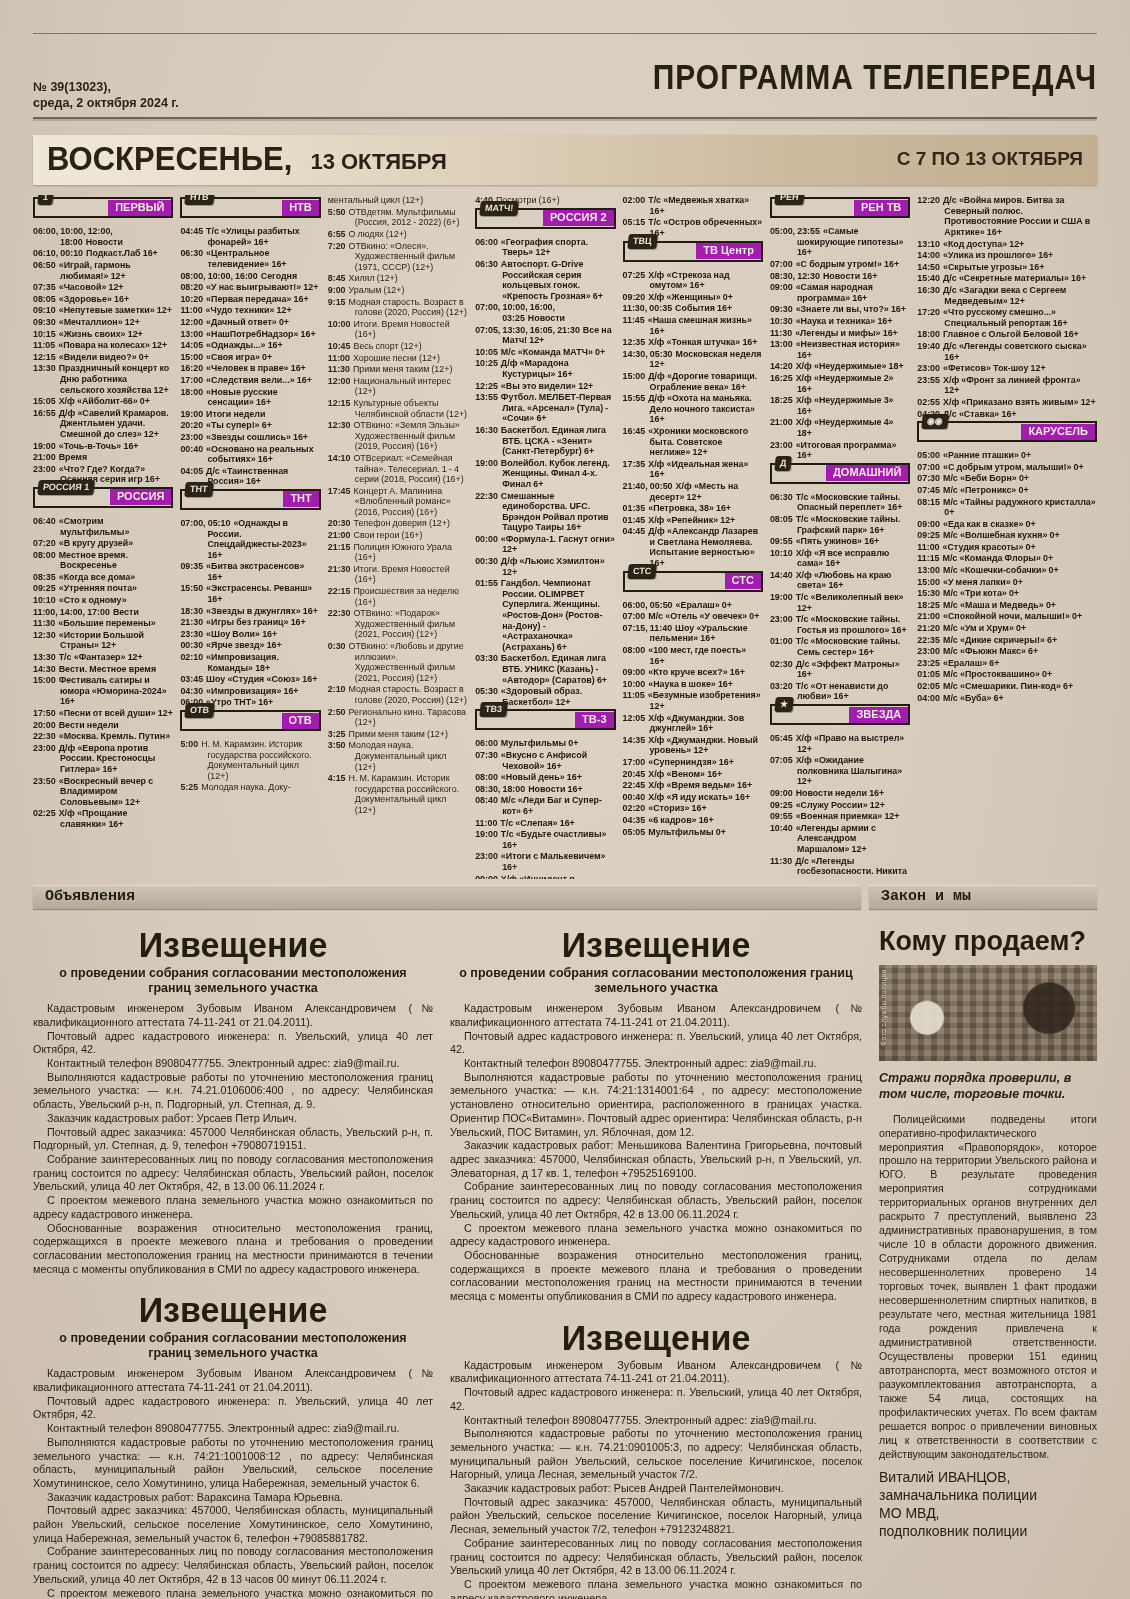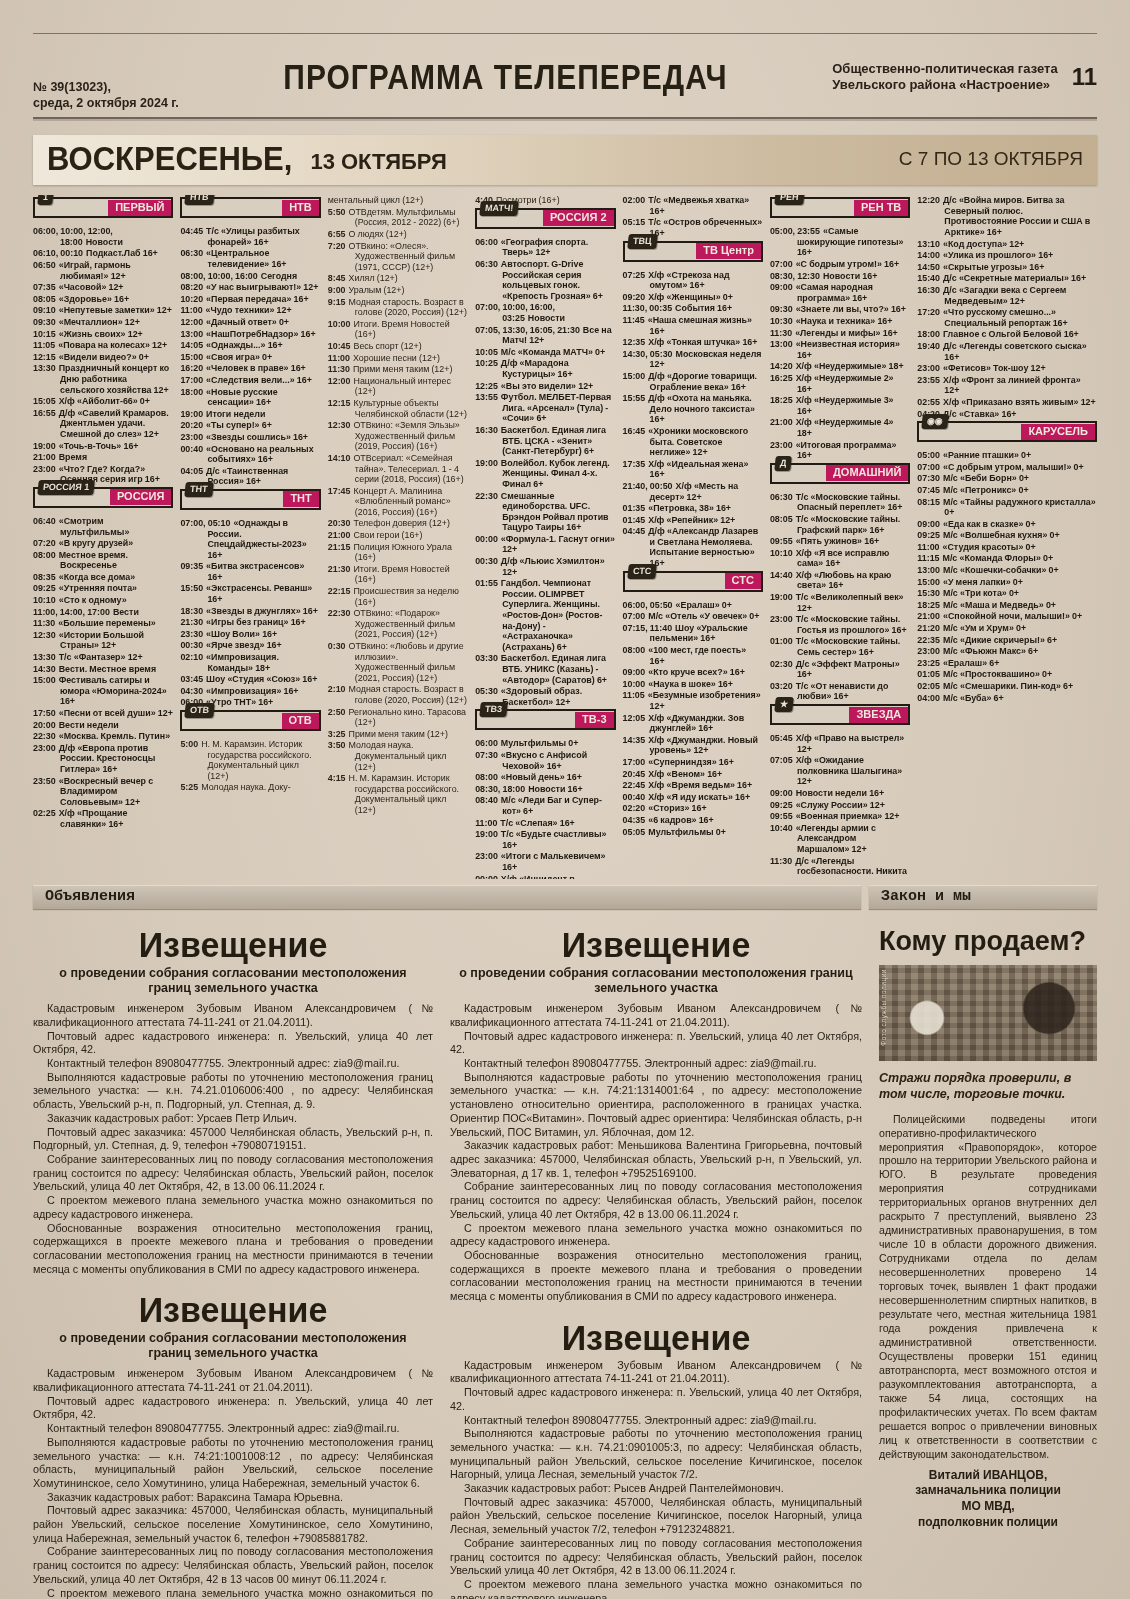--- a/index.html
+++ b/index.html
@@ -14,27 +14,27 @@
   .ptitle{font-size:30px;font-weight:bold;letter-spacing:1px;color:#272015;transform:scaleY(1.15);}
   .pub{font-size:13px;font-weight:bold;text-align:left;line-height:1.2;color:#2a2218;}
   .pageno{font-size:24px;font-weight:bold;margin-left:14px;color:#241d13;}
   .botrule{border-top:2.5px solid #6f6459;box-shadow:0 2px 0 rgba(120,110,98,.35);}
   
   .banner{display:flex;align-items:center;justify-content:space-between;margin:16px 0 10px;
     background:linear-gradient(90deg,#efe8da 0%,#e2d5c0 35%,#cdbba0 70%,#c2ae90 100%);
     padding:6px 14px 8px;box-shadow:0 1px 2px rgba(90,80,66,.4);}
   .day{font-size:31px;font-weight:bold;color:#2b2115;transform:scaleY(1.05);}
   .ddate{font-size:22px;font-weight:bold;color:#2b2115;margin-left:18px;}
-  .wrange{font-size:19px;font-weight:normal;color:#332817;}
+  .wrange{font-size:19px;font-weight:bold;color:#332817;}
   
   .tvgrid{display:grid;grid-template-columns:repeat(6,1fr) 1.28fr;gap:0 7px;height:684px;overflow:hidden;}
   .tvcol{min-width:0;}
   .chead{position:relative;border:2px solid #211b13;height:17px;margin:14px 0 8px;display:flex;align-items:center;justify-content:flex-end;background:#d9cfc0;}
   .tvcol .chead:first-child{margin-top:2px;}
-  .ctab{background:#be185d;color:#efe8db;font-weight:bold;font-size:11px;padding:2px 7px 3px;line-height:1;}
+  .ctab{background:#a21caf;color:#efe8db;font-weight:bold;font-size:11px;padding:2px 7px 3px;line-height:1;}
   .clogo{position:absolute;left:3px;top:-9px;background:#2a2318;color:#e9e1d2;font-weight:bold;font-size:9px;
     padding:3px 5px;line-height:1;border-radius:3px;transform:skewX(-6deg);box-shadow:1px 1px 0 rgba(40,32,20,.35);}
   .it{margin:0 0 1px;font-size:8.9px;line-height:10.6px;font-weight:bold;color:#1f1a12;
     text-indent:-27px;padding-left:27px;word-spacing:-0.3px;}
   .blk-light .it{font-weight:normal;color:#2b251c;}
   .it .t{font-weight:bold;margin-right:3px;}
   
   .bars{display:grid;grid-template-columns:828px 236px;gap:0;margin:6px 33px 0;font-family:Liberation Mono, monospace;}
   .secbar{background:linear-gradient(#cfc6b8,#b3a898);font-weight:bold;font-size:15px;color:#241d12;
     padding:3px 12px 4px;box-shadow:inset 0 1px 0 #e4dccd,0 1px 1px rgba(80,70,58,.45);}
@@ -51,41 +51,34 @@
     background:
      radial-gradient(circle at 78% 45%, rgba(40,30,22,.85) 0 14%, transparent 15%),
      radial-gradient(circle at 22% 55%, rgba(235,228,214,.9) 0 9%, transparent 10%),
      repeating-linear-gradient(90deg, rgba(60,48,36,.35) 0 6px, rgba(150,135,115,.35) 6px 13px),
      repeating-linear-gradient(0deg, rgba(90,75,58,.4) 0 5px, rgba(170,155,132,.4) 5px 11px),
      linear-gradient(#8e7f6c,#6f6150);}
   .photo .cap{position:absolute;left:1px;top:4px;writing-mode:vertical-rl;transform:rotate(180deg);
     font-size:6.5px;color:#efe8da;letter-spacing:.5px;opacity:.85;}
   .lede{font-size:12.5px;font-weight:bold;font-style:italic;line-height:1.25;margin:4px 0 10px;color:#2d2112;}
   .abody{font-size:10.6px;line-height:1.32;text-align:justify;text-indent:14px;margin:0;color:#2a2318;}
-  .byline{font-size:12px;font-weight:bold;text-align:center;line-height:1.3;margin-top:6px;color:#241d12;}
+  .byline{font-size:14px;font-weight:normal;text-align:left;line-height:1.3;margin-top:6px;color:#241d12;}
 </style>
 </head>
 <body>
 
 <div class="sheet">
   <div class="inner">
     <div class="toprule"></div>
     <div class="masthead">
       <div class="iss">
         <div>№ 39(13023),</div>
         <div>среда, 2 октября 2024 г.</div>
       </div>
       <div class="ptitle">ПРОГРАММА ТЕЛЕПЕРЕДАЧ</div>
-      <div style="display:flex;align-items:center;">
-        <div class="pub">
-          <div>Общественно-политическая газета</div>
-          <div>Увельского района «Настроение»</div>
-        </div>
-        <div class="pageno">11</div>
-      </div>
     </div>
     <div class="botrule"></div>
 
     <div class="banner">
       <div style="display:flex;align-items:baseline;">
         <span class="day">ВОСКРЕСЕНЬЕ,</span>
         <span class="ddate">13 ОКТЯБРЯ</span>
       </div>
       <span class="wrange">С 7 ПО 13 ОКТЯБРЯ</span>
     </div>

